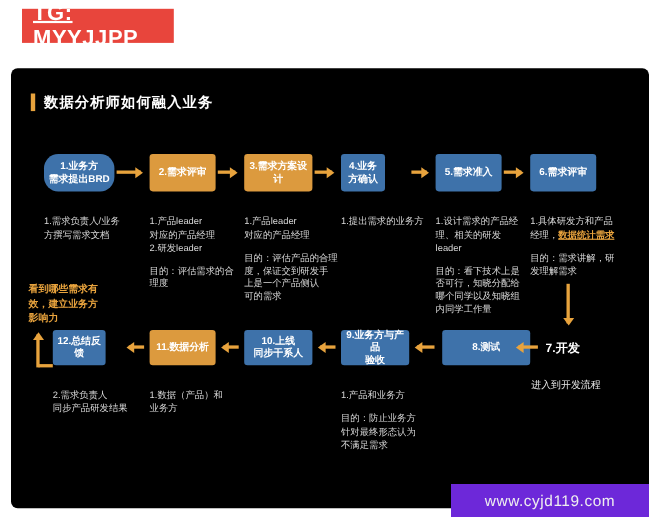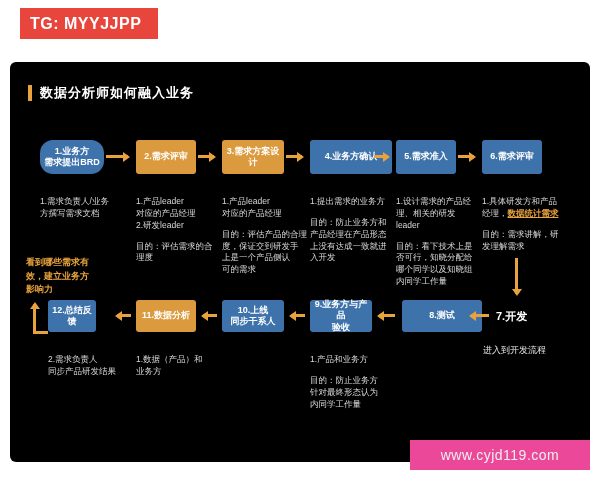--- a/index.html
+++ b/index.html
@@ -3,23 +3,24 @@
 <meta charset="utf-8">
 <style>
   html,body{margin:0;padding:0;}
   body{
     width:600px;height:480px;position:relative;overflow:hidden;
     background:#ffffff;
     font-family:"Liberation Sans","DejaVu Sans",sans-serif;
   }
   .banner{
     position:absolute;left:20px;top:8px;width:138px;height:31px;
-    background:#e8453c;color:#fff;font-size:16px;font-weight:bold;
+    background:#e8453c;color:#fff;font-size:20px;font-weight:bold;
     display:flex;align-items:center;padding-left:10px;box-sizing:border-box;
     letter-spacing:.5px;
+    text-decoration:underline;
   }
   .canvas{
     position:absolute;left:10px;top:62px;width:580px;height:400px;
     background:#000000;border-radius:6px;
   }
   .title-wrap{position:absolute;left:18px;top:22px;display:flex;align-items:center;}
   .title-bar{width:4px;height:16px;background:#e8a33d;margin-right:8px;}
   .title-text{color:#ffffff;font-size:13px;font-weight:bold;letter-spacing:1px;}
   .box{
     position:absolute;border-radius:3px;color:#ffffff;
@@ -47,21 +48,21 @@
   .arr-r::after{content:'';position:absolute;right:-7px;top:50%;transform:translateY(-50%);
     border:5px solid transparent;border-left:7px solid #e8a33d;}
   .arr-l::before{content:'';position:absolute;left:-7px;top:50%;transform:translateY(-50%);
     border:5px solid transparent;border-right:7px solid #e8a33d;}
   .arr-d::after{content:'';position:absolute;bottom:-7px;left:50%;transform:translateX(-50%);
     border:5px solid transparent;border-top:7px solid #e8a33d;}
   .arr-u::before{content:'';position:absolute;top:-7px;left:50%;transform:translateX(-50%);
     border:5px solid transparent;border-bottom:7px solid #e8a33d;}
   .watermark{
     position:absolute;left:410px;top:440px;width:180px;height:30px;
-    background:#ec4899;color:#efefef;font-size:14px;
+    background:#6d28d9;color:#efefef;font-size:14px;
     display:flex;align-items:center;justify-content:center;letter-spacing:.5px;
   }
 </style>
 </head>
 <body>
 
 <div class="banner">
   <span>TG: MYYJJPP</span>
 </div>
 
@@ -70,21 +71,21 @@
   <div class="title-wrap">
     <span class="title-bar"></span>
     <span class="title-text">数据分析师如何融入业务</span>
   </div>
 
   <div class="box blue" style="left:30px; top:78px; width:64px; height:34px;border-radius:13px;">1.业务方
 需求提出BRD</div>
   <div class="box orange" style="left:126px;top:78px; width:60px; height:34px;">2.需求评审</div>
   <div class="box orange" style="left:212px;top:78px; width:62px; height:34px;">3.需求方案设
 计</div>
-  <div class="box blue" style="left:300px;top:78px; width:82px; height:34px;">4.业务方确认</div>
+  <div class="box blue" style="left:300px;top:78px; width:40px; height:34px;">4.业务方确认</div>
   <div class="box blue" style="left:386px;top:78px; width:60px; height:34px;">5.需求准入</div>
   <div class="box blue" style="left:472px;top:78px; width:60px; height:34px;">6.需求评审</div>
 
   <div class="arr arr-h arr-r" style="left:96px; top:93px;width:22px;"></div>
   <div class="arr arr-h arr-r" style="left:188px;top:93px;width:16px;"></div>
   <div class="arr arr-h arr-r" style="left:276px;top:93px;width:16px;"></div>
   <div class="arr arr-h arr-r" style="left:364px;top:93px;width:14px;"></div>
   <div class="arr arr-h arr-r" style="left:448px;top:93px;width:16px;"></div>
 
   <div class="note" style="left:30px; top:122px;width:88px;">
@@ -101,24 +102,20 @@
   <div class="note" style="left:212px;top:122px;width:92px;">
     <span>1.产品leader
 对应的产品经理</span>
     <div class="goal">目的：评估产品的合理
 度，保证交到研发手
 上是一个产品侧认
 可的需求</div>
   </div>
   <div class="note" style="left:300px;top:122px;width:90px;">
     <span>1.提出需求的业务方</span>
-    <div class="goal">目的：防止业务方和
-产品经理在产品形态
-上没有达成一致就进
-入开发</div>
   </div>
   <div class="note" style="left:386px;top:122px;width:90px;">
     <span>1.设计需求的产品经
 理、相关的研发
 leader</span>
     <div class="goal">目的：看下技术上是
 否可行，知晓分配给
 哪个同学以及知晓组
 内同学工作量</div>
   </div>
@@ -158,21 +155,21 @@
 同步产品研发结果</span>
   </div>
   <div class="note" style="left:126px;top:280px;width:88px;">
     <span>1.数据（产品）和
 业务方</span>
   </div>
   <div class="note" style="left:300px;top:280px;width:92px;">
     <span>1.产品和业务方</span>
     <div class="goal">目的：防止业务方
 针对最终形态认为
-内同学工作量</div>
+不满足需求</div>
   </div>
   <div class="plain-note" style="left:473px;top:282px;width:100px;">进入到开发流程</div>
 
 </div>
 
 <div class="watermark">
   <span>www.cyjd119.com</span>
 </div>
 
 </body></html>

